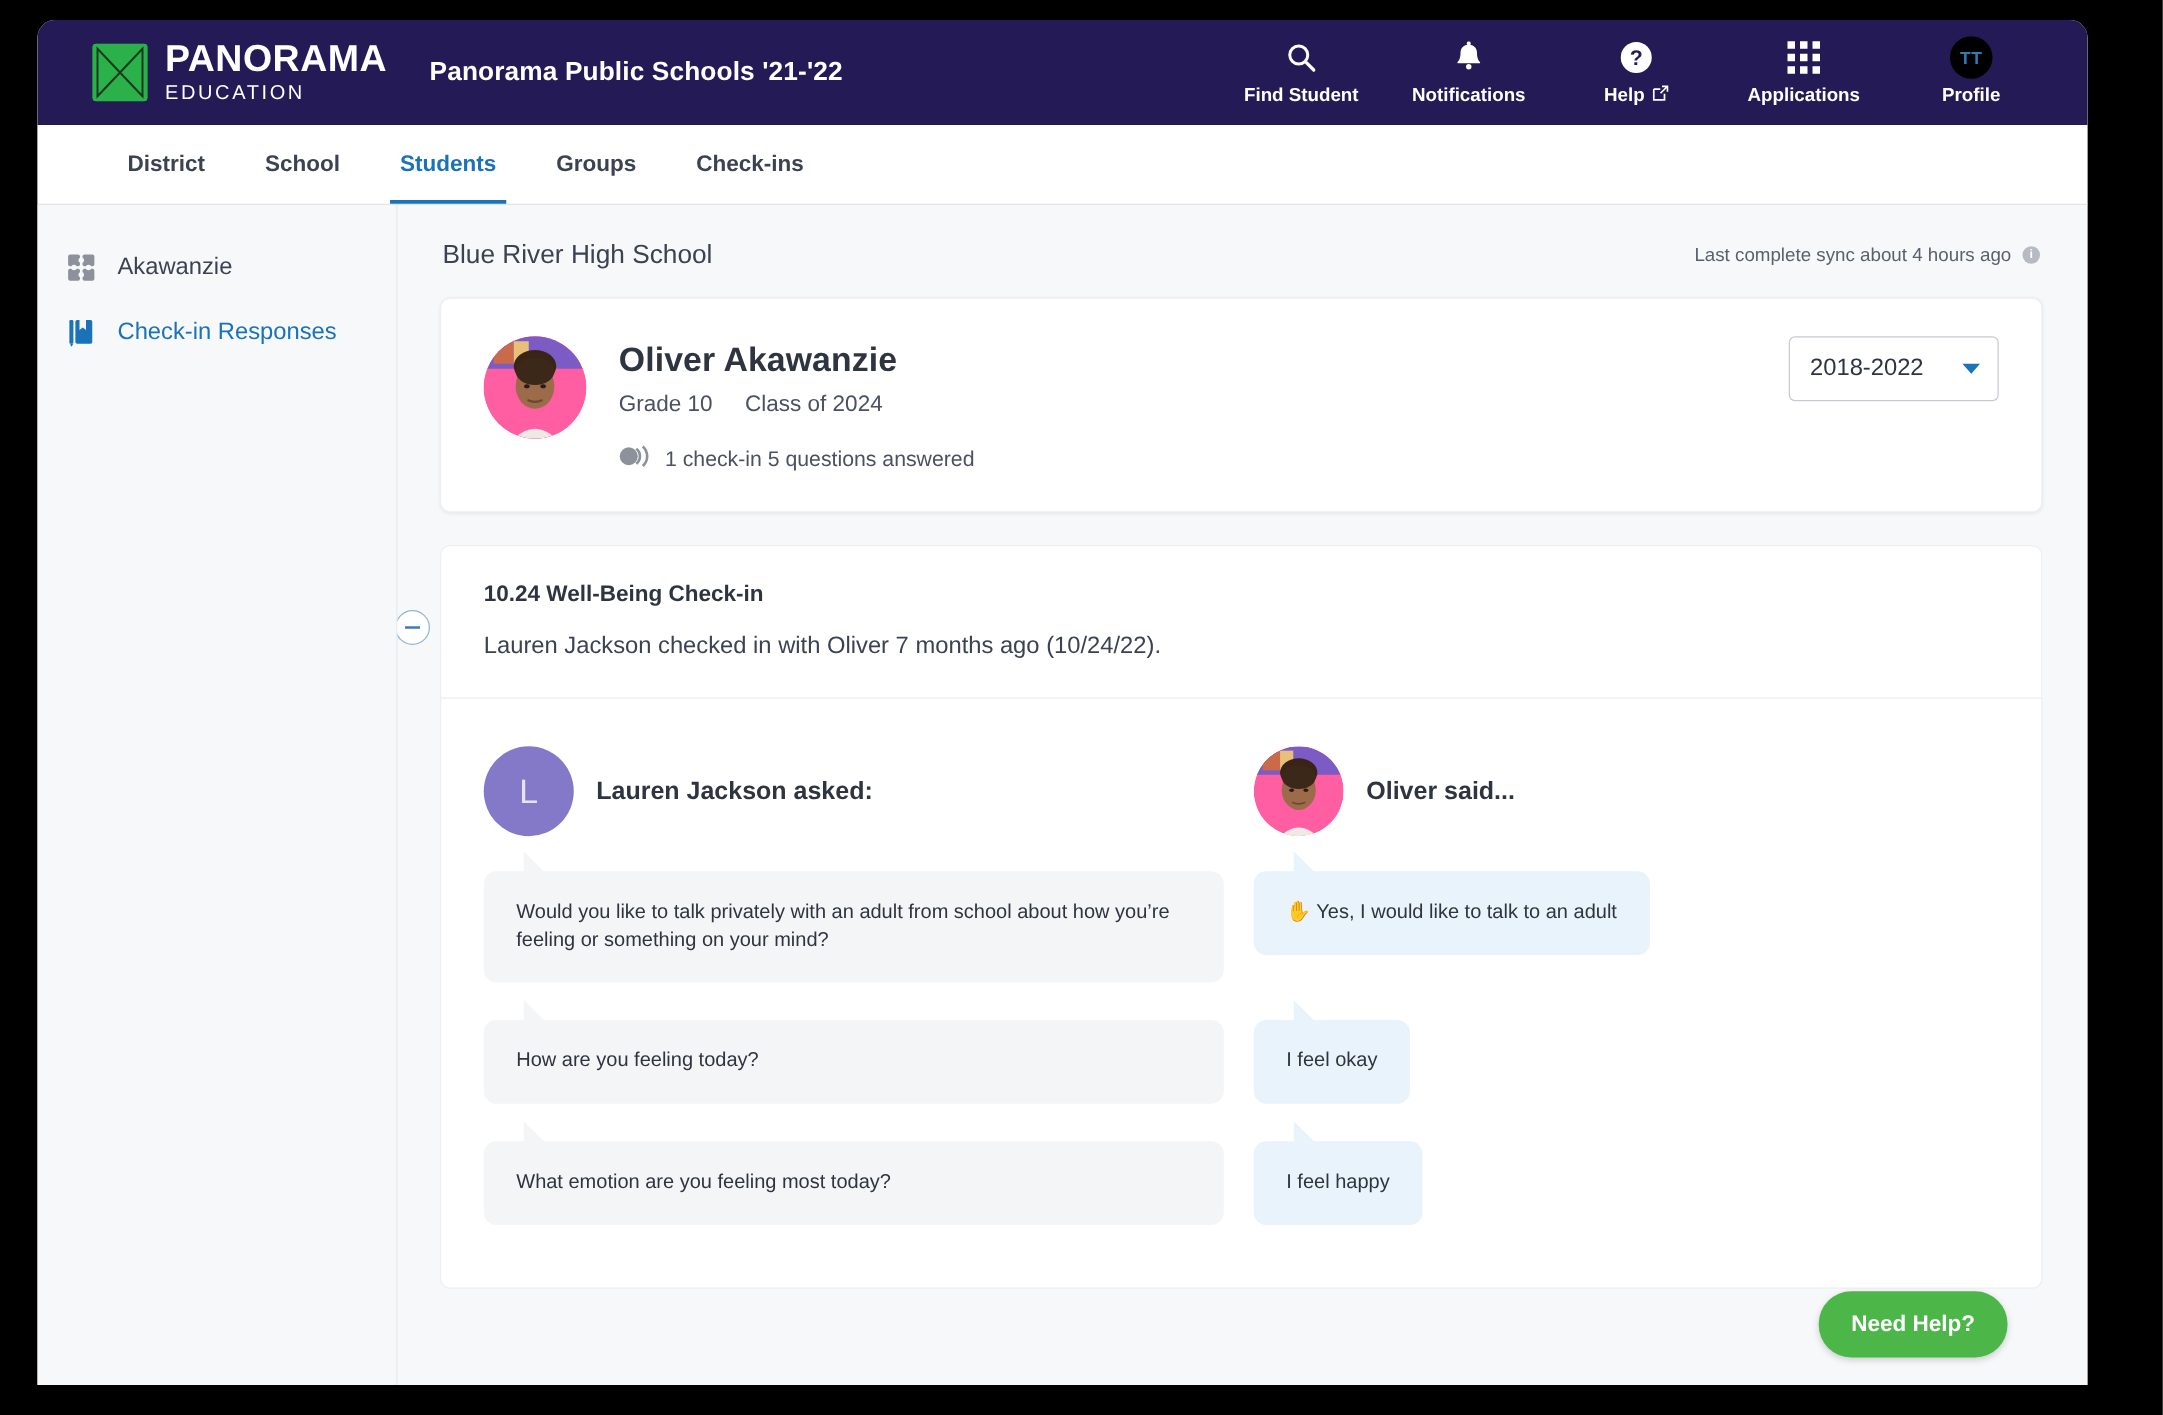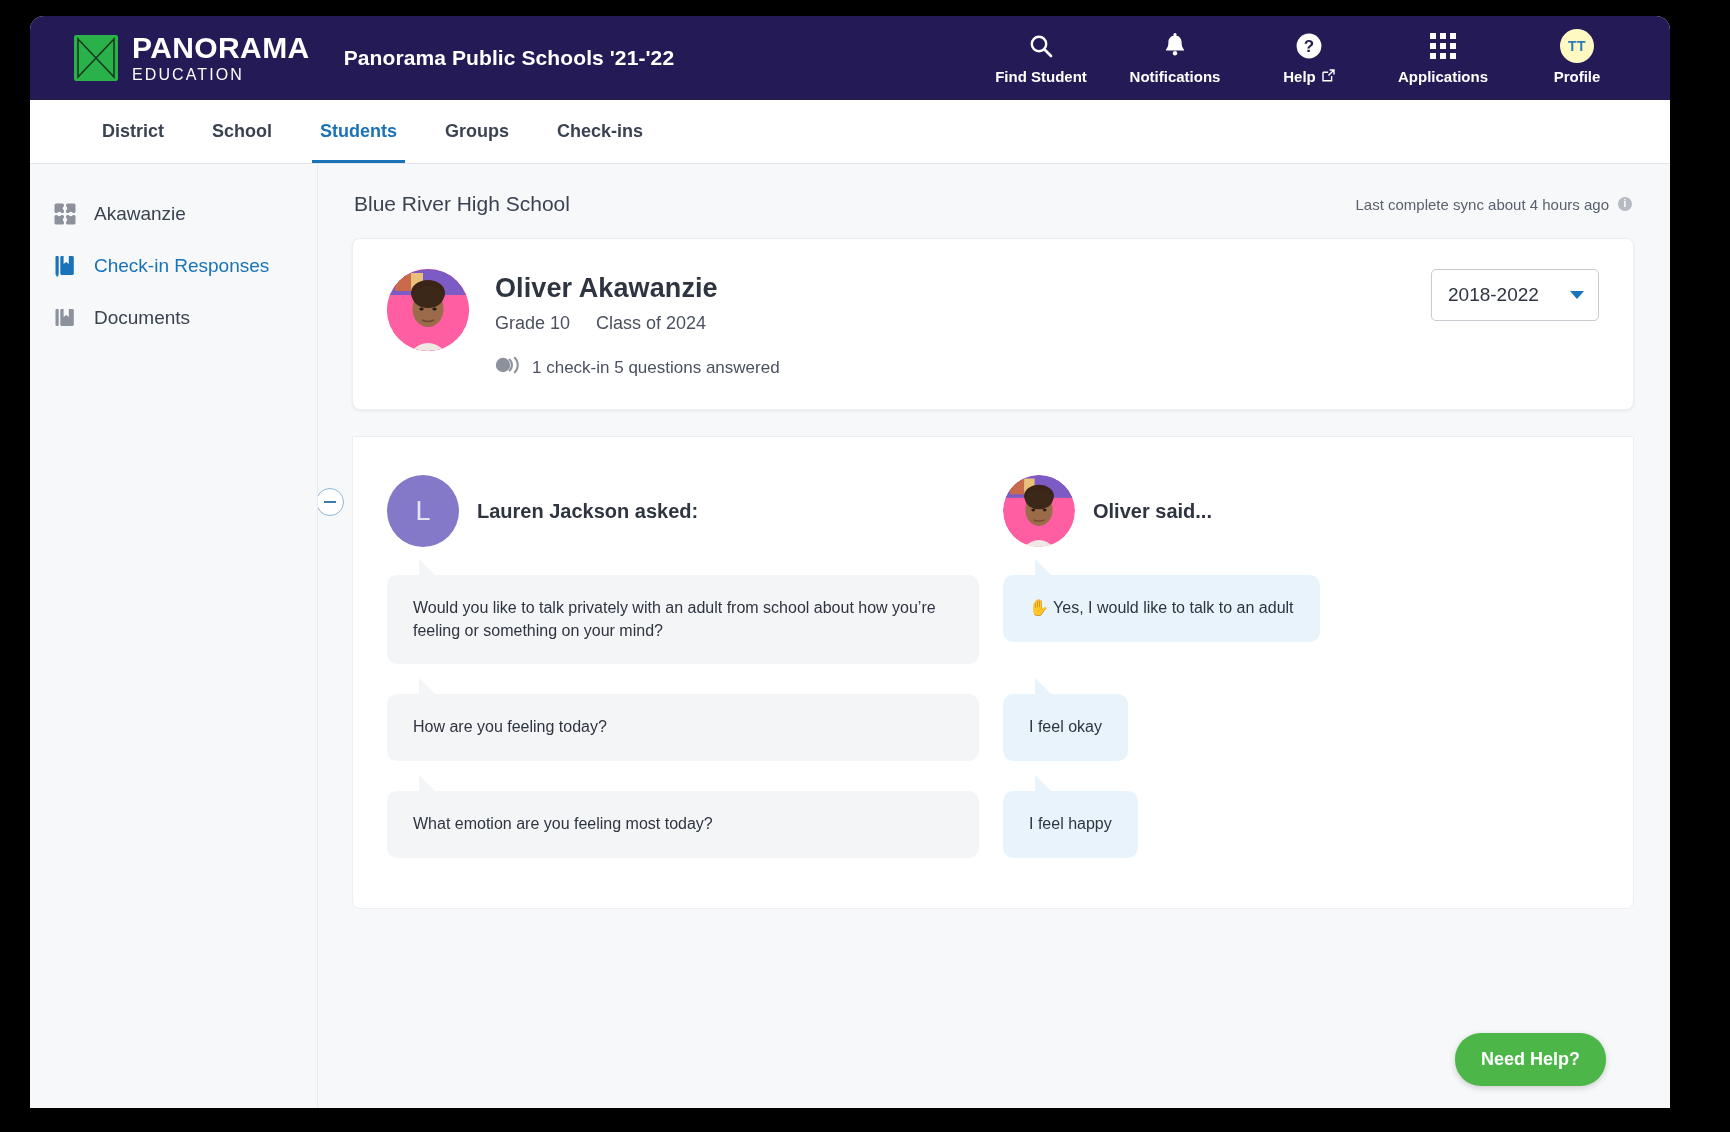--- a/index.html
+++ b/index.html
@@ -90,21 +90,21 @@
   .topnav-item .ti-label {
     font-size: 15px;
     font-weight: bold;
     display: flex;
     align-items: center;
     gap: 6px;
     white-space: nowrap;
   }
   .avatar-tt {
     width: 34px; height: 34px; border-radius: 50%;
-    background: #fef9c3; color: #2e7bb5;
+    background: #000000; color: #2e7bb5;
     display: flex; align-items: center; justify-content: center;
     font-size: 14px; font-weight: bold; letter-spacing: .4px;
   }
   .grid-icon { display:grid; grid-template-columns: repeat(3,6px); grid-gap:4px; }
   .grid-icon i { width:6px; height:6px; background:#fff; display:block; }
 
   
   .tabbar {
     height: 64px;
     background: #ffffff;
@@ -448,30 +448,20 @@
             <svg width="24" height="24" viewBox="0 0 24 24">
               <rect x="2.5" y="2" width="3.2" height="19" rx="1" fill="#1a72b8"></rect>
               <path d="M3 21 L4.1 23.3 L5.7 21 Z" fill="#1a72b8"></path>
               <rect x="7.3" y="2" width="13.5" height="19" rx="1.4" fill="#1a72b8"></rect>
               <path d="M10.6 2h5.2v8l-2.6-2.1L10.6 10z" fill="#f7f8f9"></path>
             </svg>
           </span>
           <span>Check-in Responses</span>
         </div>
 
-        <div class="side-item">
-          <span class="side-ico">
-            <svg width="24" height="24" viewBox="0 0 24 24">
-              <rect x="2.5" y="3" width="3.2" height="17" rx="1" fill="#8c919b"></rect>
-              <rect x="7.3" y="3" width="13.5" height="17" rx="1.4" fill="#8c919b"></rect>
-              <path d="M10.6 3h5.2v8l-2.6-2.1L10.6 11z" fill="#f7f8f9"></path>
-            </svg>
-          </span>
-          <span>Documents</span>
-        </div>
       </div>
 
       <div class="main">
 
         <div class="main-head">
           <div class="school-name">Blue River High School</div>
           <div class="sync-wrap">
             <span class="sync-text">Last complete sync about 4 hours ago</span>
             <span class="info-dot">i</span>
           </div>
@@ -524,20 +514,24 @@
             <span class="caret"></span>
           </div>
         </div>
 
         <div class="checkin-panel">
 
           <div class="collapse-btn">
               <span></span>
             </div>
 
+          <div class="panel-head">
+            <div class="panel-title">10.24 Well-Being Check-in</div>
+            <div class="panel-sub">Lauren Jackson checked in with Oliver 7 months ago (10/24/22).</div>
+          </div>
 
           <div class="panel-body">
 
             <div class="qa-cols">
               <div class="col-q">
                 <div class="col-head">
                   <span class="av-circle av-l">
                     <span>L</span>
                   </span>
                   <span class="who">Lauren Jackson asked:</span>

